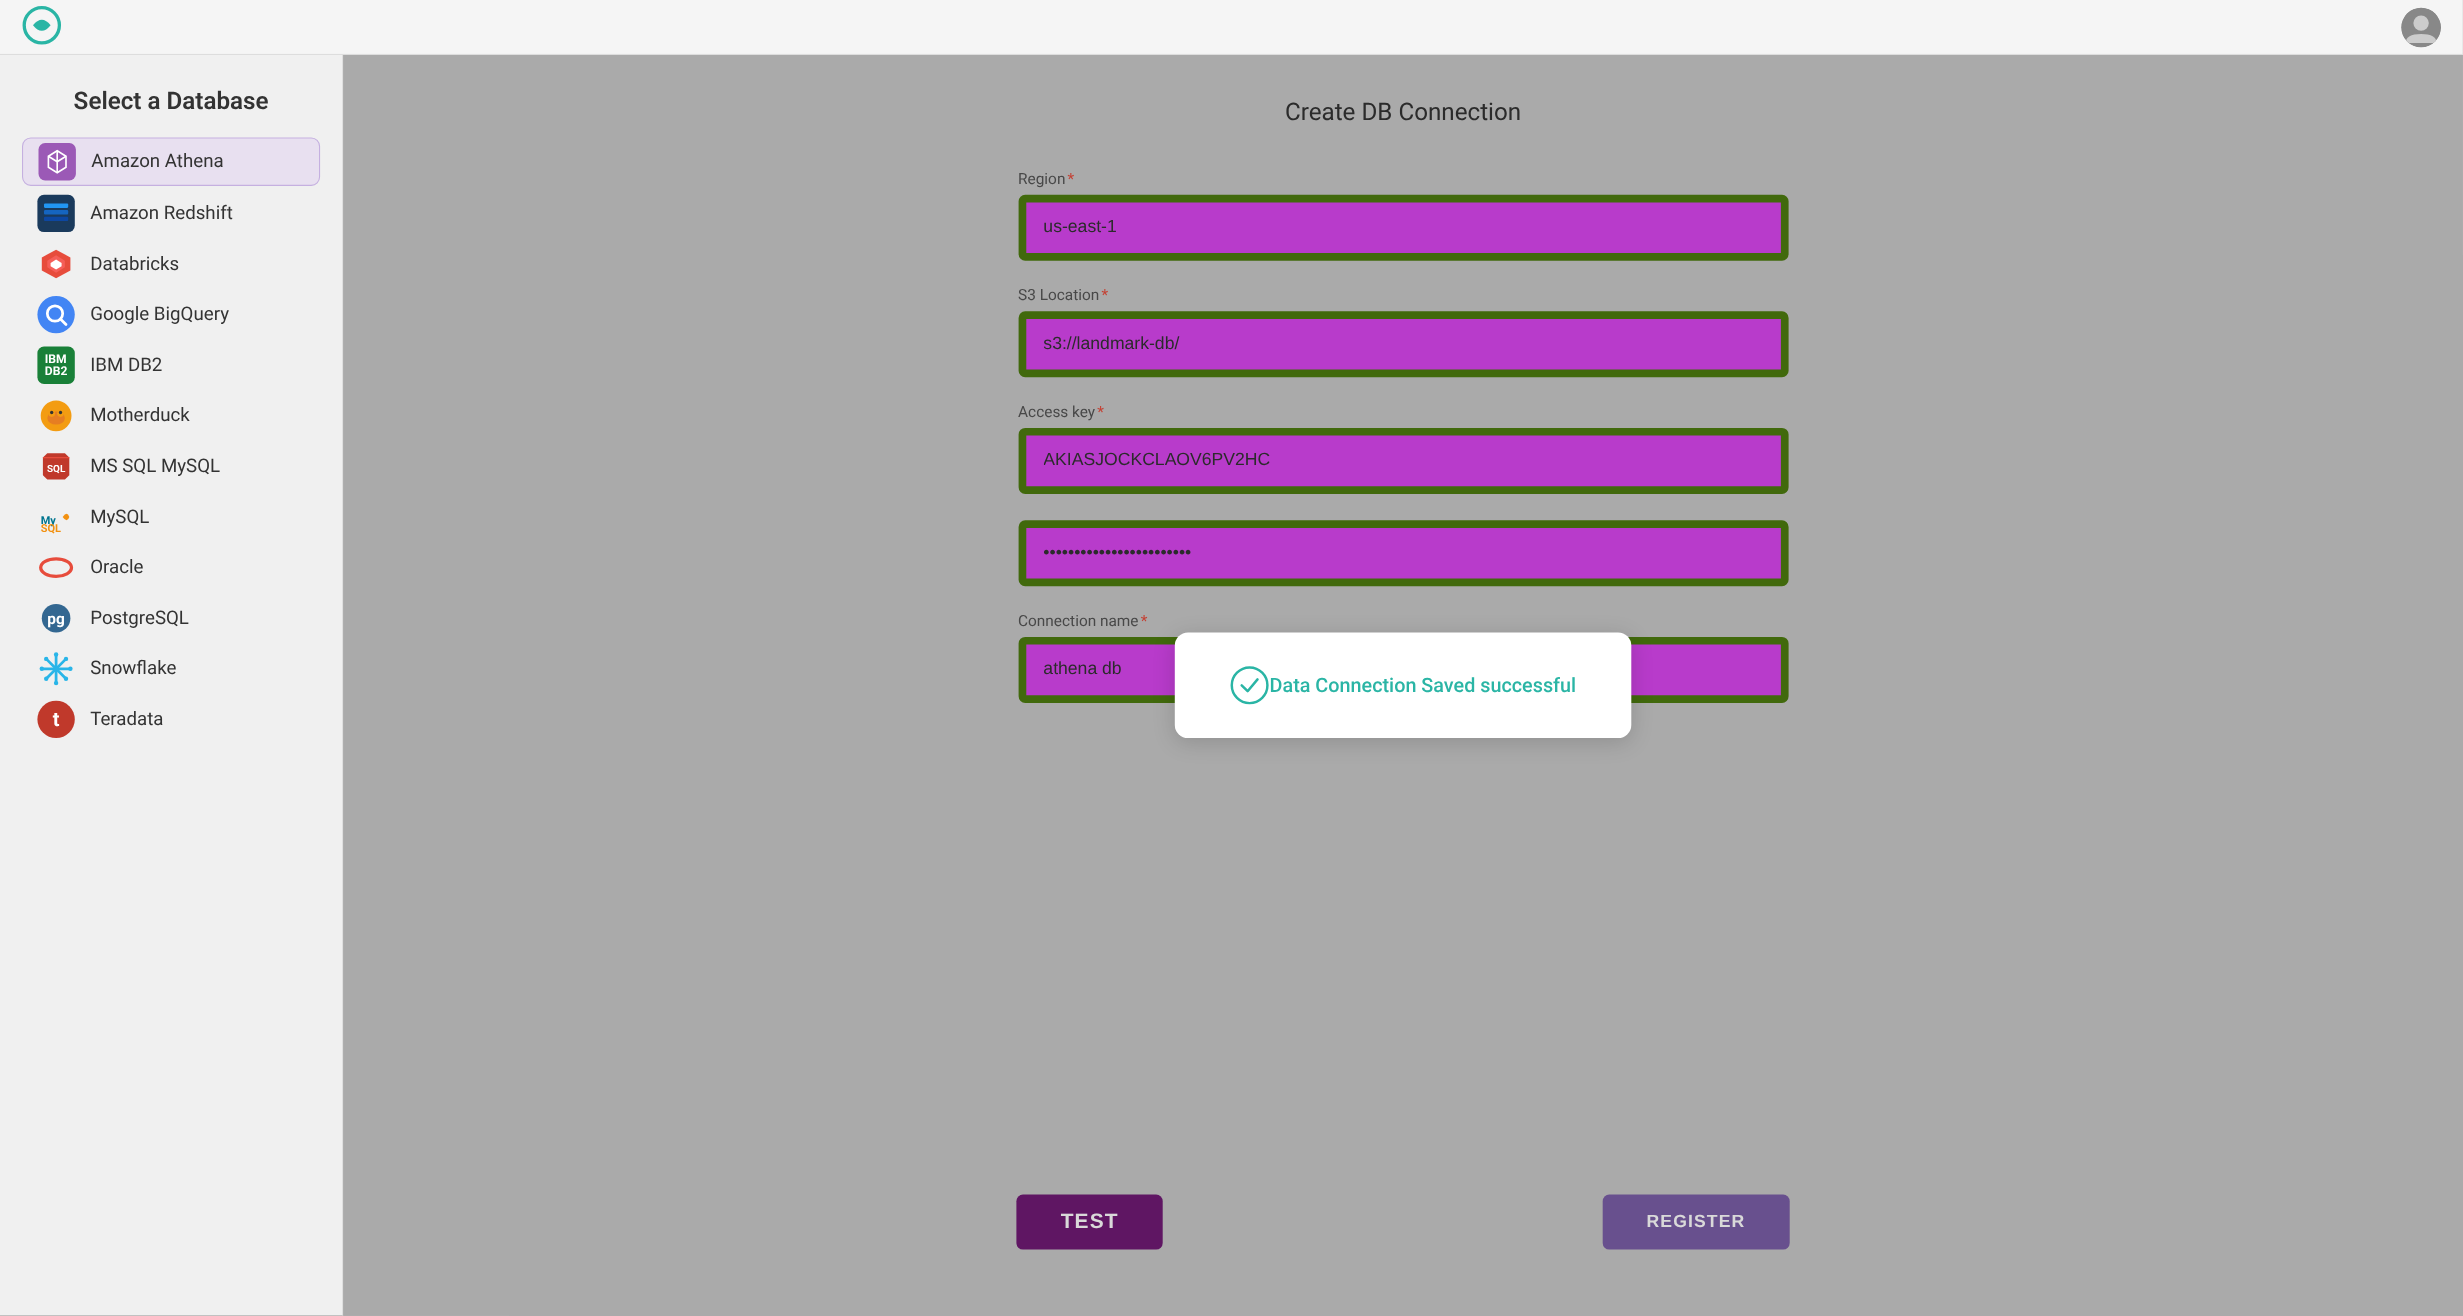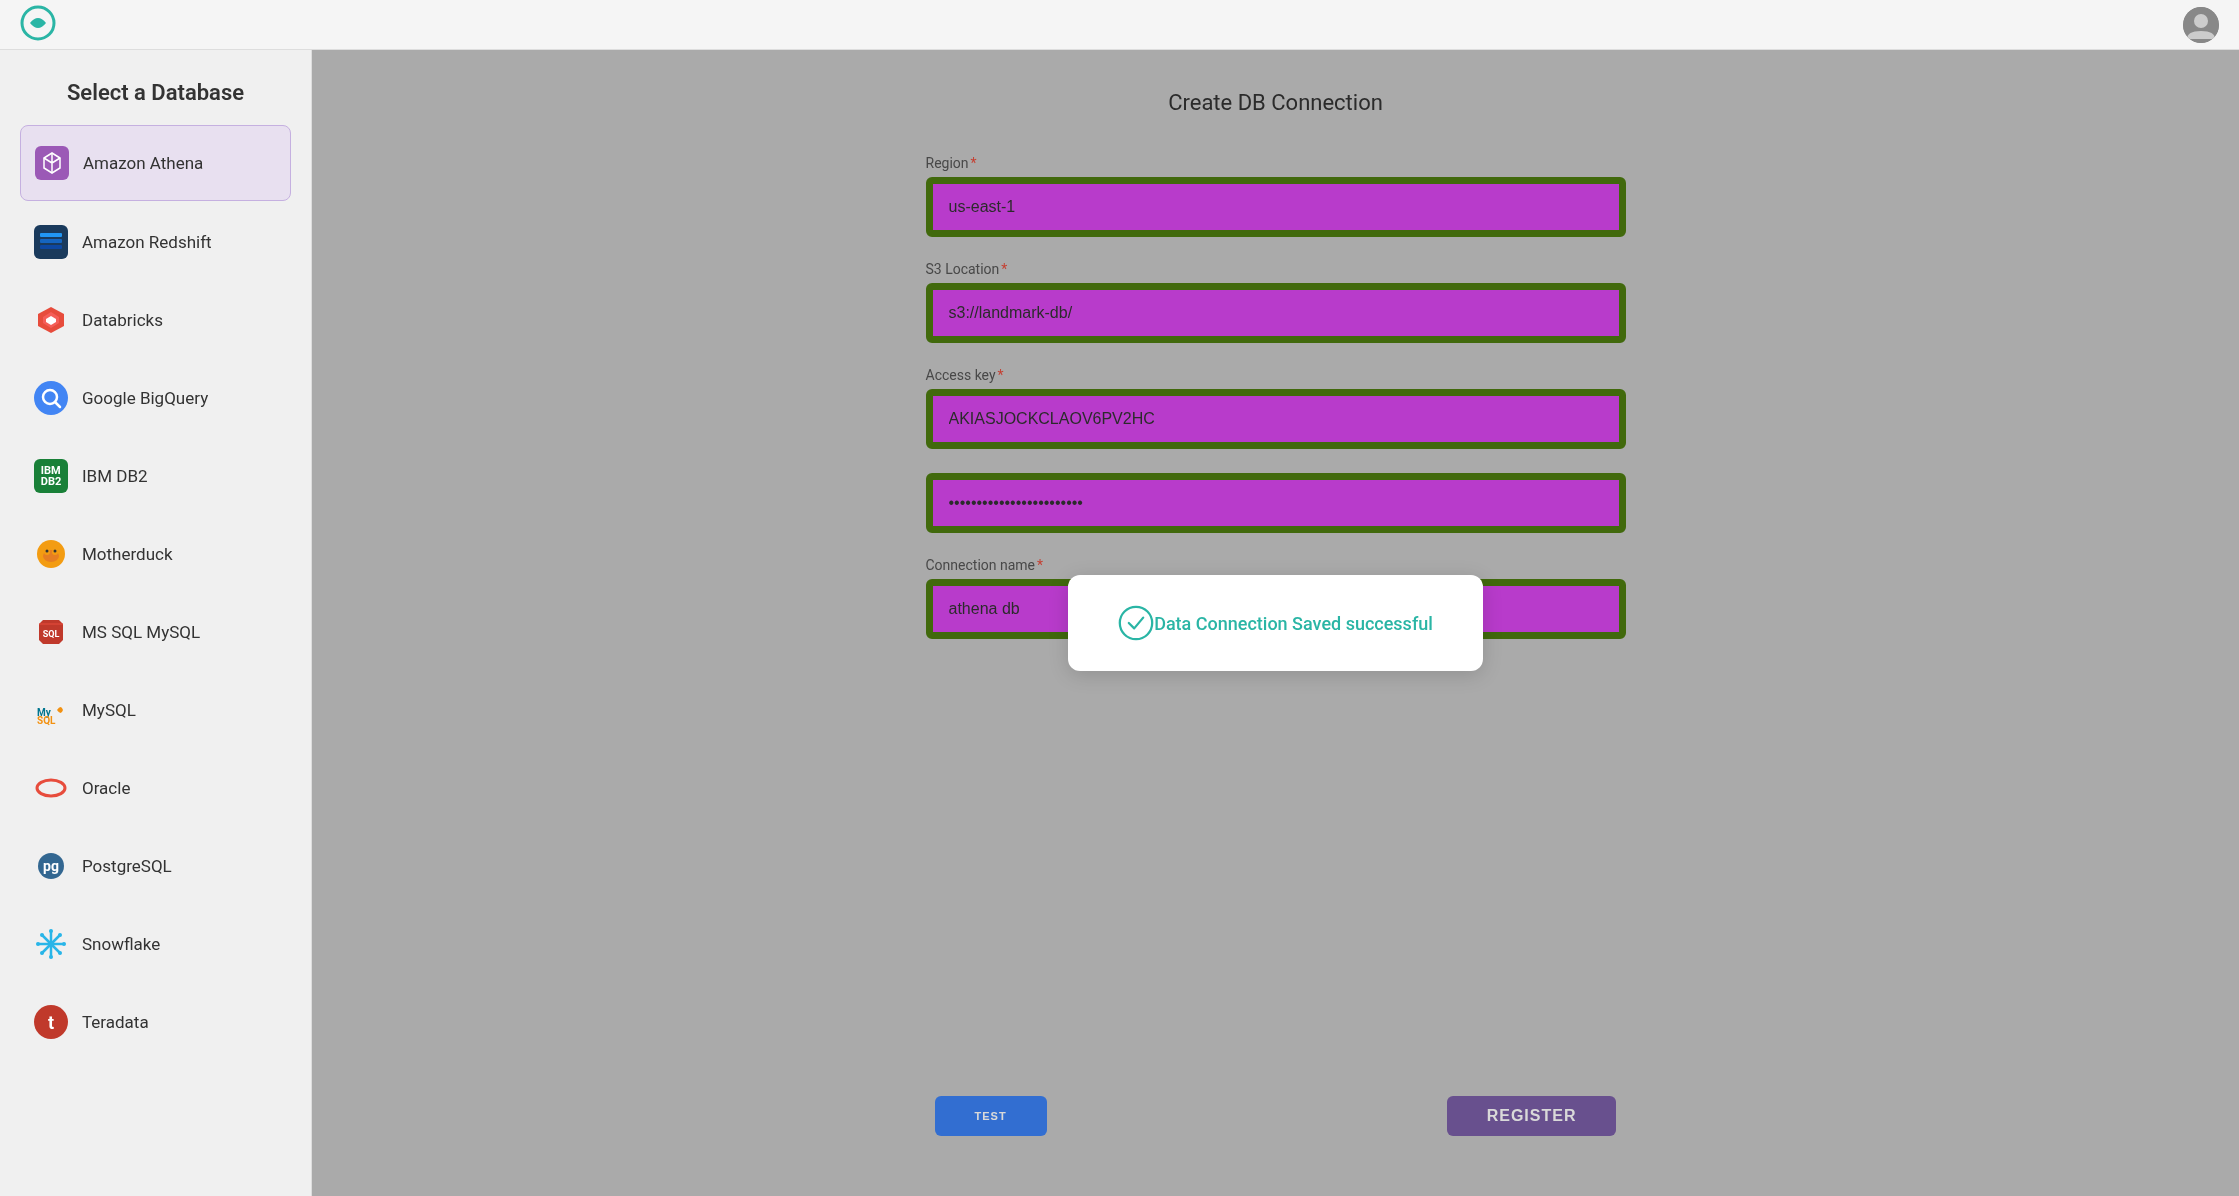--- a/index.html
+++ b/index.html
@@ -57,21 +57,21 @@
       color: #333;
       margin-bottom: 20px;
       text-align: center;
     }
     .db-list {
       list-style: none;
     }
     .db-item {
       display: flex;
       align-items: center;
-      padding: 20px 14px;
+      padding: 4px 14px;
       border-radius: 8px;
       cursor: pointer;
       margin-bottom: 4px;
       gap: 14px;
     }
     .db-item.active {
       background: #e8e0f0;
       border: 1px solid #c5b0e0;
     }
     .db-item-label {
@@ -143,26 +143,26 @@
     .bottom-buttons {
       position: absolute;
       bottom: 60px;
       left: 0;
       right: 0;
       display: flex;
       justify-content: center;
       gap: 400px;
     }
     .btn-test {
-      background: #3b82f6;
+      background: #701a75;
       color: white;
       border: none;
       padding: 14px 40px;
       border-radius: 6px;
-      font-size: 11px;
+      font-size: 19px;
       font-weight: 600;
       cursor: pointer;
       letter-spacing: 1px;
     }
     .btn-register {
       background: #7b5ea7;
       color: white;
       border: none;
       padding: 4px 40px;
       border-radius: 6px;

